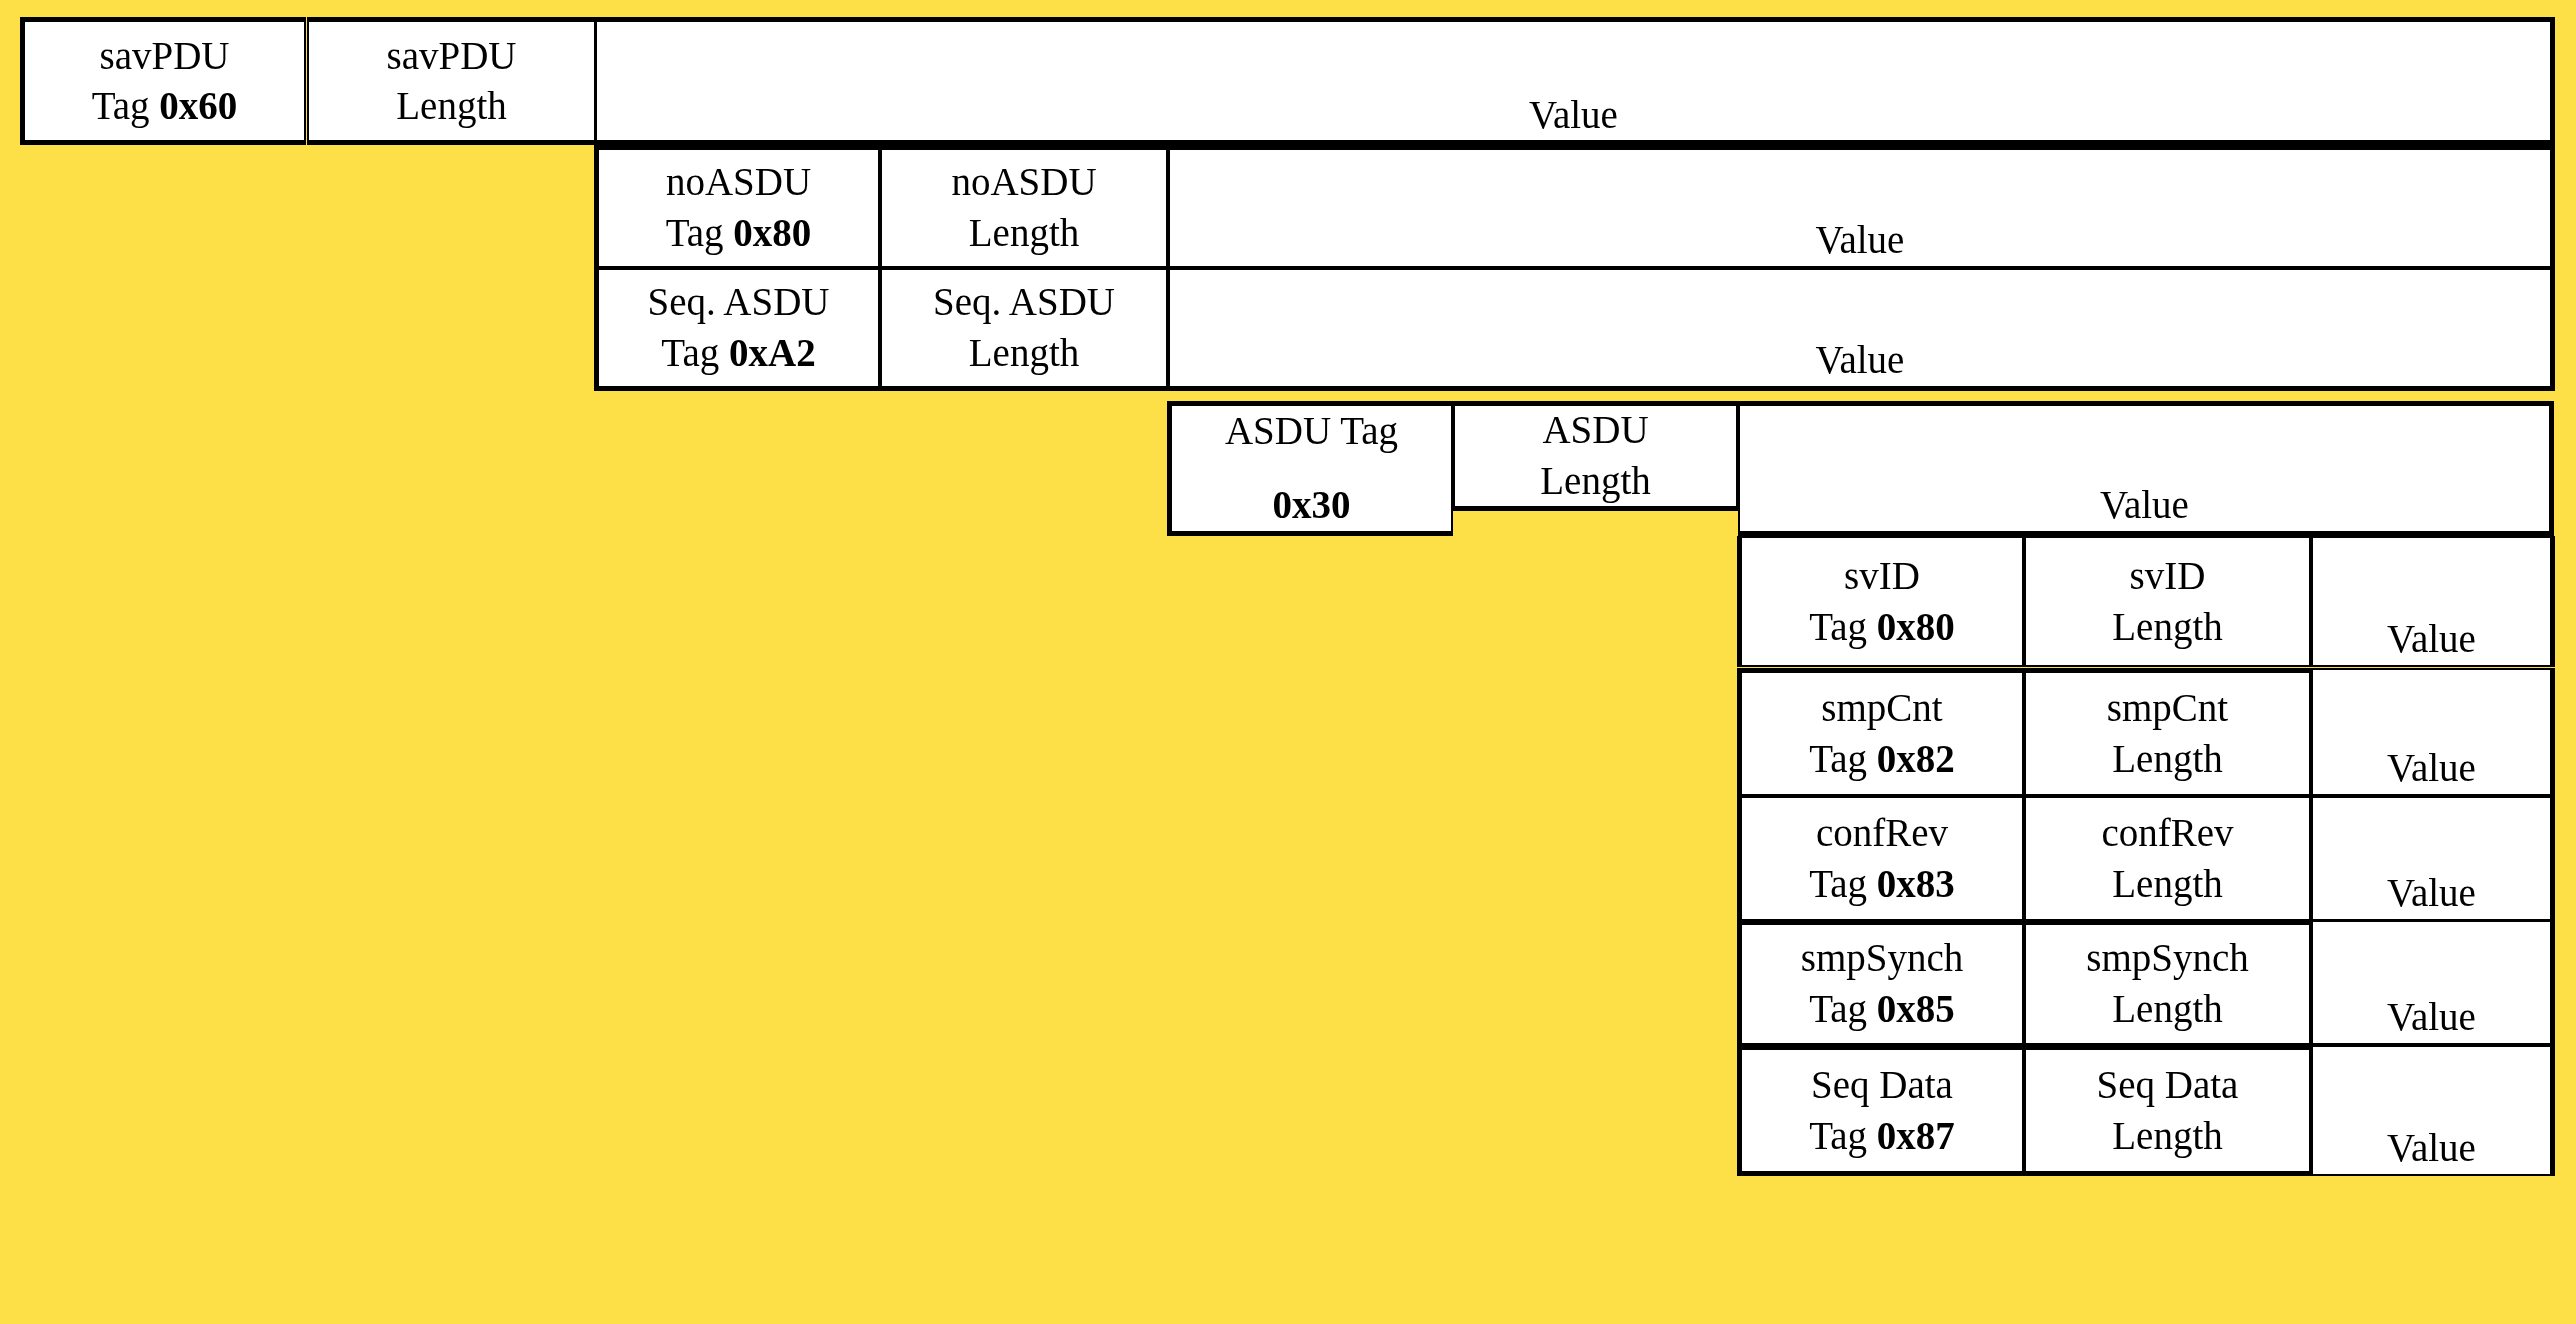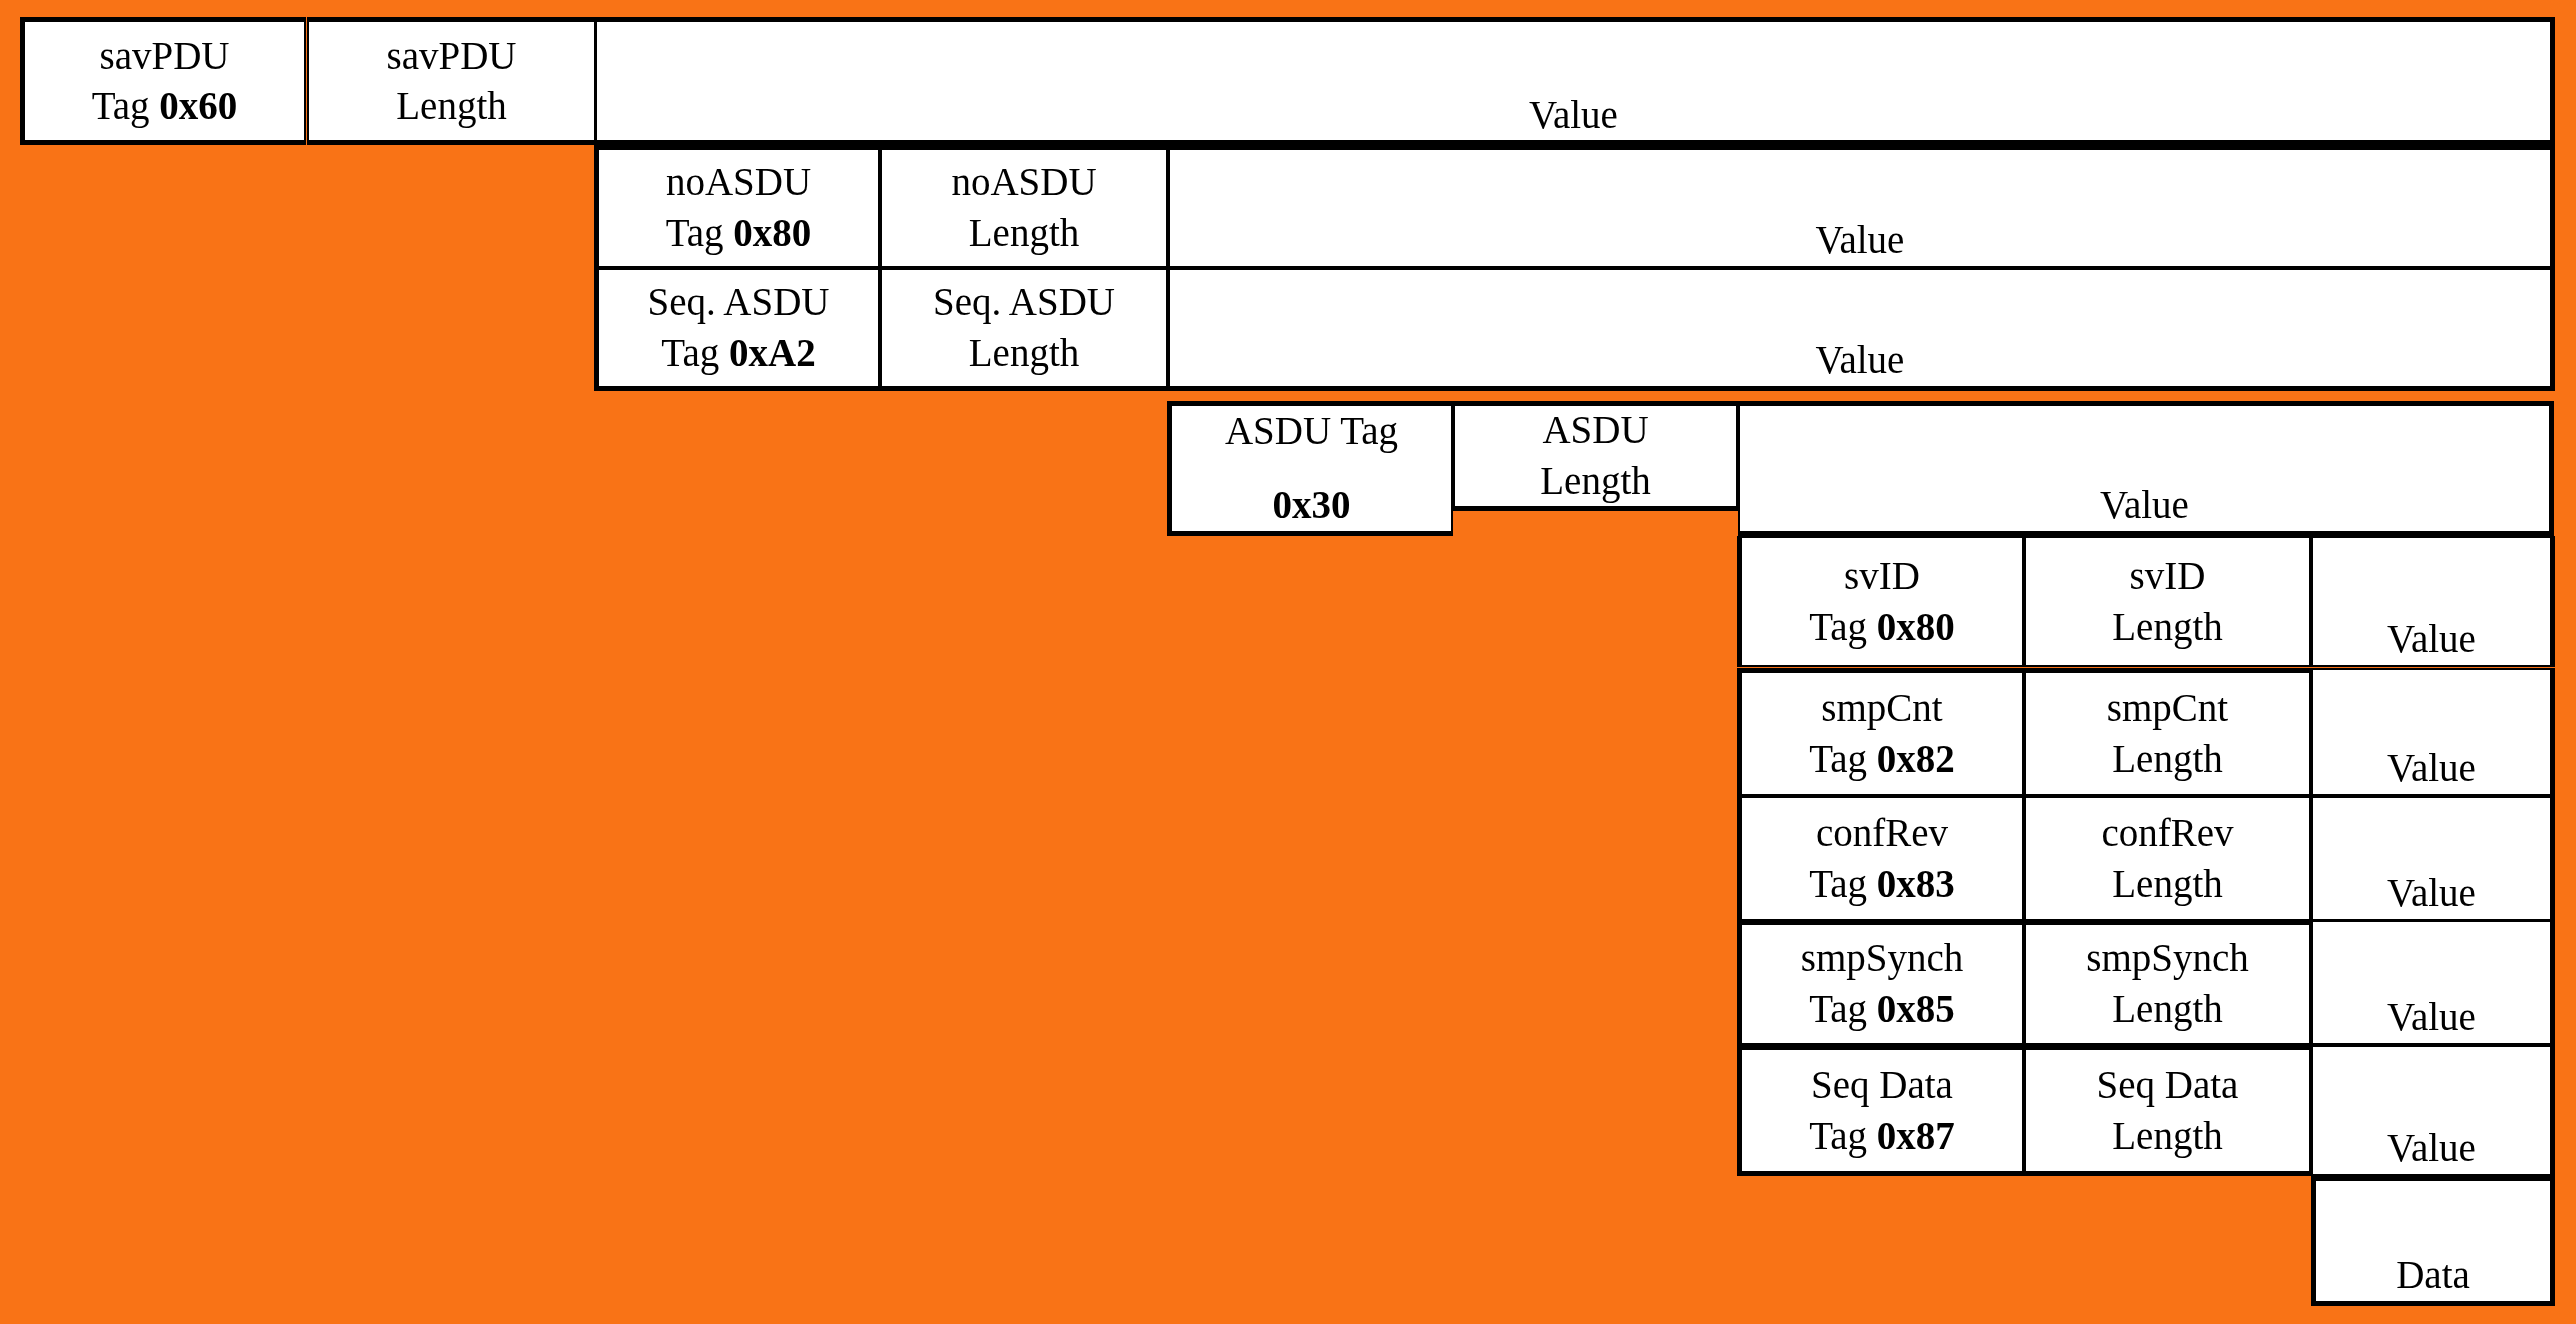--- a/index.html
+++ b/index.html
@@ -4,21 +4,21 @@
 <style>
   html, body {
     margin: 0;
     padding: 0;
     background: #ffffff;
   }
   #canvas {
     position: relative;
     width: 2576px;
     height: 1324px;
-    background: #f97316;
+    background: #fde047;
     font-family: "Liberation Serif", "DejaVu Serif", serif;
     overflow: hidden;
   }
   .cell {
     position: absolute;
     box-sizing: border-box;
     background: #ffffff;
     border: 2.1px solid #000000;
     display: flex;
     flex-direction: column;
@@ -149,18 +149,15 @@
     <span class="l2"><span>Tag</span>&nbsp;<span class="tagnum">0x87</span></span>
   </div>
   <div class="cell hv-top hv-bottom" style="left:2024px; top:1045px; width:287px; height:131px;">
     <span class="l1">Seq Data</span>
     <span class="l2">Length</span>
   </div>
   <div class="cell hv-right" style="left:2311px; top:1045px; width:244px; height:131px;">
     <span class="l1">Value</span>
   </div>
 
-  <div class="cell hv-left hv-top hv-right hv-bottom" style="left:2311px; top:1176px; width:244px; height:130px;">
-    <span class="l1">Data</span>
-  </div>
 
 </div>
 
 
 </body></html>

